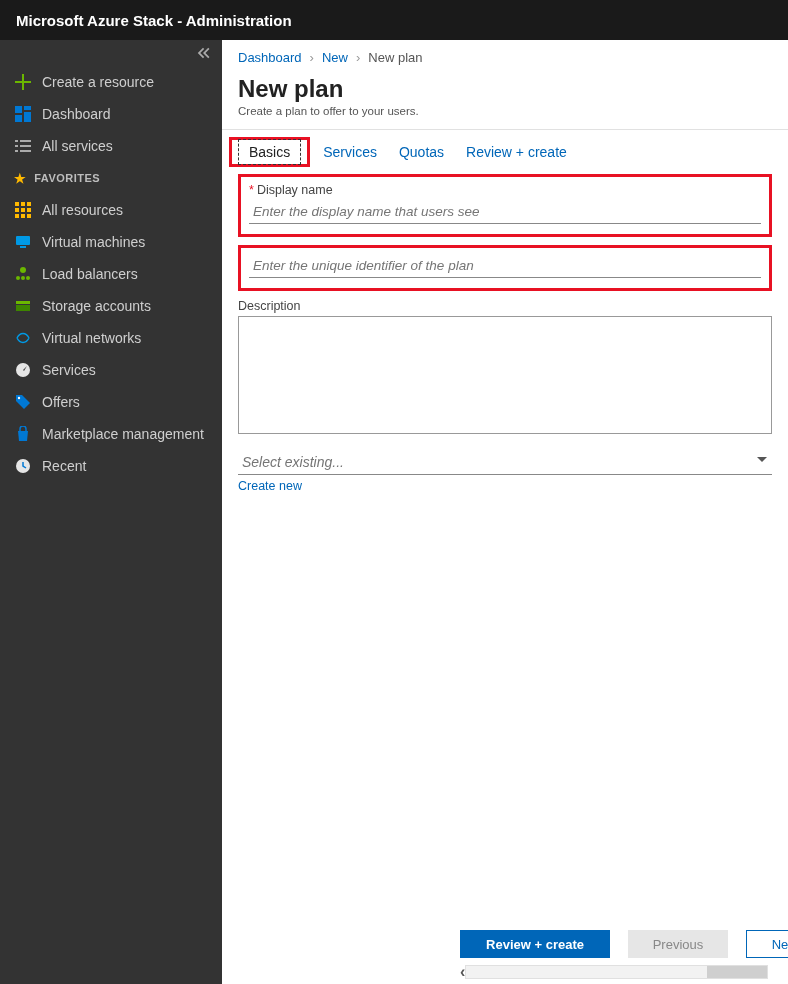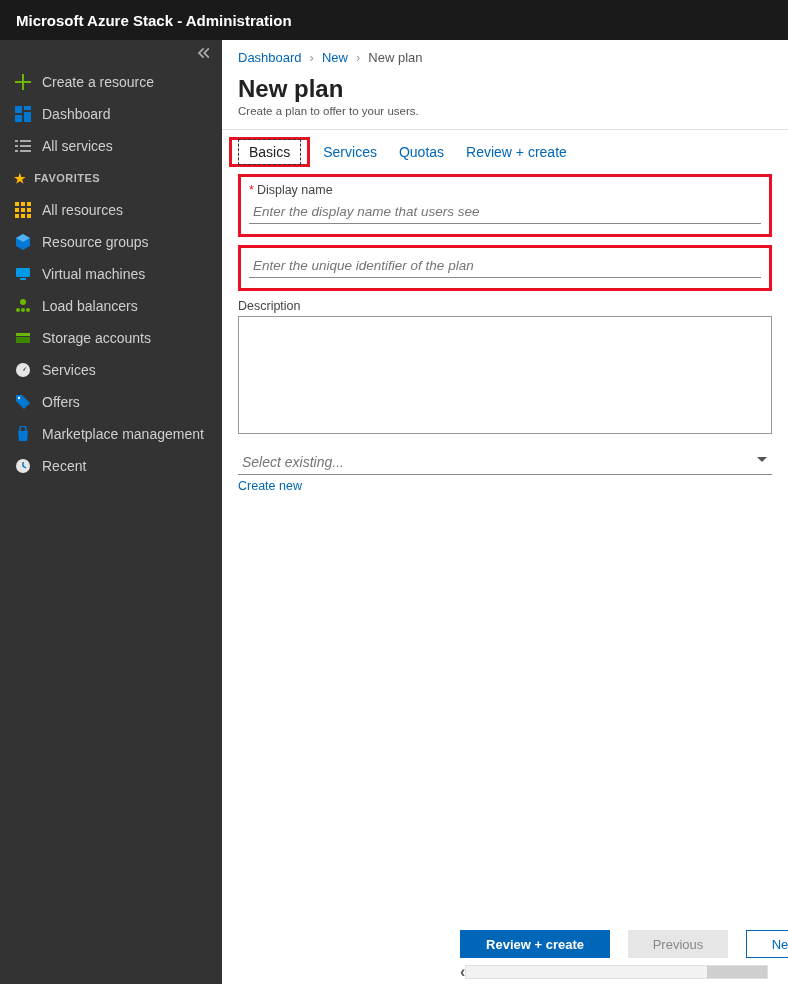--- a/index.html
+++ b/index.html
@@ -128,29 +128,20 @@
             <rect x="0" y="12" width="4" height="4"></rect>
             <rect x="6" y="12" width="4" height="4"></rect>
             <rect x="12" y="12" width="4" height="4"></rect>
           </svg>
         </span>
       <span>All resources</span>
     </div>
     <div class="nav-item">
       <span class="ico">
           <svg width="16" height="16" viewBox="0 0 16 16">
-            <path fill="#0078d4" d="M8 0l7 4v8l-7 4-7-4V4z"></path>
-            <path fill="#50b0f0" d="M8 0l7 4-7 4-7-4z"></path>
-          </svg>
-        </span>
-      <span>Resource groups</span>
-    </div>
-    <div class="nav-item">
-      <span class="ico">
-          <svg width="16" height="16" viewBox="0 0 16 16">
             <rect fill="#0099e5" x="1" y="2" width="14" height="9" rx="1"></rect>
             <rect fill="#0099e5" x="5" y="12" width="6" height="2"></rect>
           </svg>
         </span>
       <span>Virtual machines</span>
     </div>
     <div class="nav-item">
       <span class="ico">
           <svg width="16" height="16" viewBox="0 0 16 16">
             <circle fill="#6bb700" cx="8" cy="4" r="3"></circle>
@@ -162,20 +153,28 @@
       <span>Load balancers</span>
     </div>
     <div class="nav-item">
       <span class="ico">
           <svg width="16" height="16" viewBox="0 0 16 16">
             <rect fill="#6bb700" x="1" y="3" width="14" height="3"></rect>
             <rect fill="#3e8500" x="1" y="7" width="14" height="6"></rect>
           </svg>
         </span>
       <span>Storage accounts</span>
+    </div>
+    <div class="nav-item">
+      <span class="ico">
+          <svg width="16" height="16" viewBox="0 0 16 16" fill="none" stroke="#0099e5" stroke-width="1.5">
+            <path d="M2 8c3-6 9-6 12 0M2 8c3 6 9 6 12 0"></path>
+          </svg>
+        </span>
+      <span>Virtual networks</span>
     </div>
     <div class="nav-item">
       <span class="ico">
           <svg width="16" height="16" viewBox="0 0 16 16">
             <circle fill="#e6e6e6" cx="8" cy="8" r="7"></circle>
             <path fill="#444" d="M8 8L12 4l-3 5z"></path>
           </svg>
         </span>
       <span>Services</span>
     </div>

